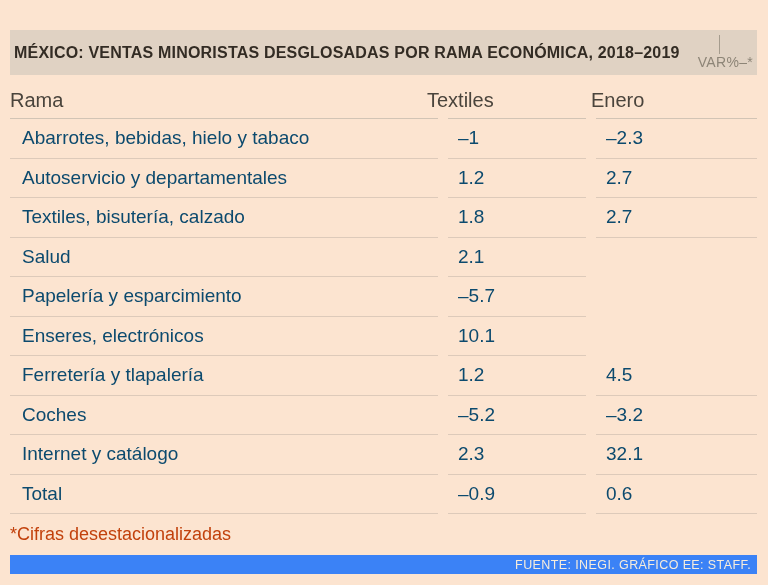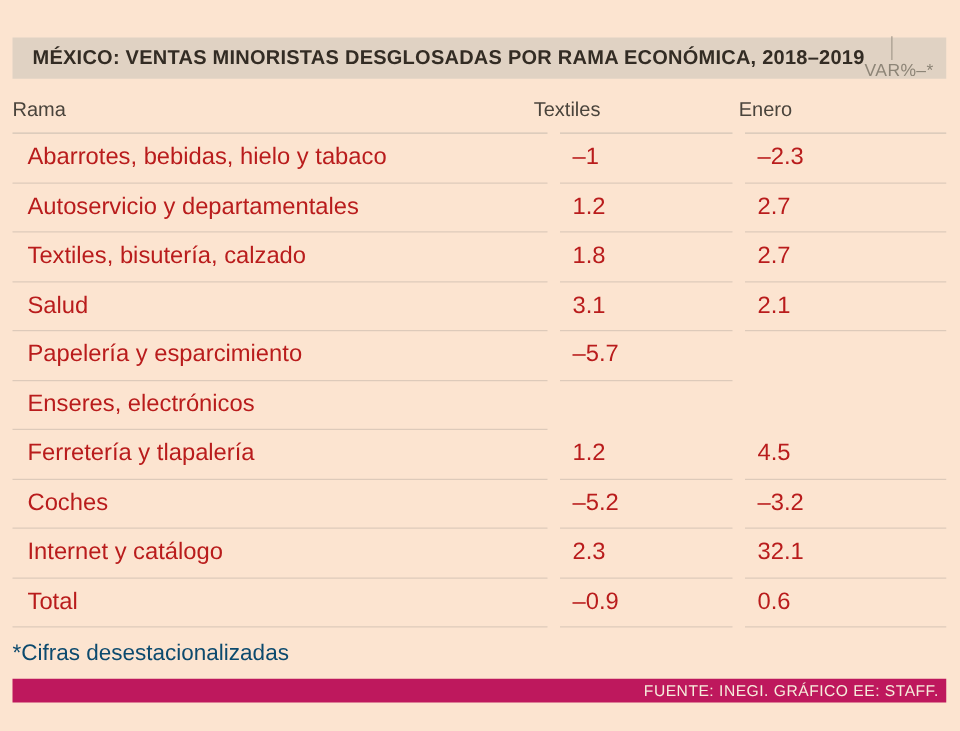--- a/index.html
+++ b/index.html
@@ -12,25 +12,25 @@
   }
   .page{
     position:relative;
     width:768px;height:585px;
     background:#fce4d0;
     color:#4a433b;
   }
   
   .title-bar{
     margin:30px 11px 0 10px;
-    height:33px;
+    height:45px;
     background:#e0d2c3;
     display:flex;
     align-items:center;
-    padding:0 16px;
+    padding:0 4px;
     box-sizing:border-box;
   }
   .title-bar .title{
     font-size:16px;
     font-weight:bold;
     letter-spacing:0.2px;
     color:#332c24;
     white-space:nowrap;
   }
   .title-bar .right-group{
@@ -58,57 +58,57 @@
     display:grid;
     grid-template-columns:1fr 138px 161px;
     column-gap:10px;
     height:39.5px;
   }
   .trow .cell{
     display:flex;
     align-items:center;
     border-bottom:1px solid #ddcaba;
     font-size:19px;
-    color:#b91c1c;
+    color:#0c4a6e;
     overflow:hidden;
     white-space:nowrap;
   }
   .trow .cell.rama{ padding-left:12px; }
   .trow .cell.num{ padding-left:10px; }
   .header-row{
     display:grid;
     grid-template-columns:1fr 138px 161px;
     column-gap:10px;
     height:44px;
   }
   .header-row .cell{
     display:flex;
     align-items:center;
     padding-top:8px;
     box-sizing:border-box;
     border-bottom:1px solid #d2c4b5;
-    font-size:16px;
+    font-size:20px;
     color:#4a443c;
     white-space:nowrap;
   }
   .header-row .cell.h-dic span{ margin-left:-21px; }
   .header-row .cell.h-ene span{ margin-left:-5px; }
   
   .footnote-row{
     margin:0 11px 0 10px;
     height:41px;
     display:flex;
     align-items:center;
     font-size:18px;
-    color:#0c4a6e;
+    color:#c2410c;
   }
   .source-bar{
     margin:0 11px 0 10px;
     height:19px;
-    background:#be185d;
+    background:#3b82f6;
     display:flex;
     align-items:center;
     justify-content:flex-end;
     padding-right:6px;
     box-sizing:border-box;
   }
   .source-bar .source-text{
     font-size:12.5px;
     letter-spacing:0.4px;
     color:#f6ecdc;
@@ -154,31 +154,31 @@
     </div>
 
     <div class="trow">
       <div class="cell rama">Textiles, bisutería, calzado</div>
       <div class="cell num">1.8</div>
       <div class="cell num">2.7</div>
     </div>
 
     <div class="trow">
       <div class="cell rama">Salud</div>
-      <div class="cell num">3.1</div>
       <div class="cell num">2.1</div>
     </div>
 
     <div class="trow">
       <div class="cell rama">Papelería y esparcimiento</div>
       <div class="cell num">–5.7</div>
     </div>
 
     <div class="trow">
       <div class="cell rama">Enseres, electrónicos</div>
+      <div class="cell num">10.1</div>
     </div>
 
     <div class="trow">
       <div class="cell rama">Ferretería y tlapalería</div>
       <div class="cell num">1.2</div>
       <div class="cell num">4.5</div>
     </div>
 
     <div class="trow">
       <div class="cell rama">Coches</div>

